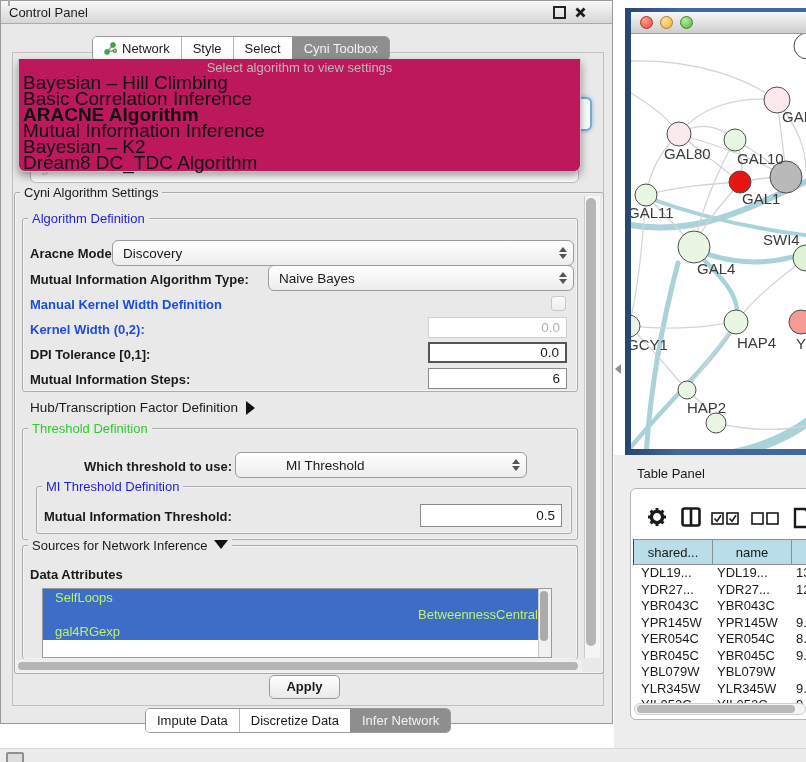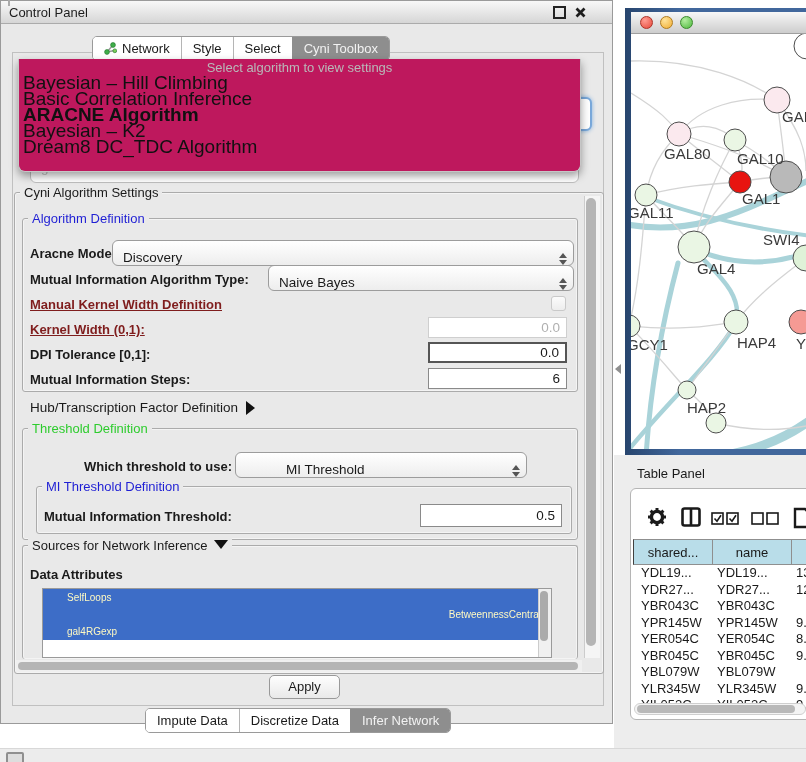--- a/index.html
+++ b/index.html
@@ -35,44 +35,44 @@
   .ghost-combo{position:absolute;left:30px;top:152px;width:549px;height:31px;background:#fff;border:1px solid #bfbfbf;
       border-radius:6px;z-index:20;color:#c6c6c6;font-size:13.5px;line-height:29px;padding-left:10px;box-sizing:border-box;}
   .cp-inner{position:absolute;left:12px;top:52px;width:592px;height:654px;border:1px solid #c0c0c0;
       background:#e9e9e9;z-index:5;box-sizing:border-box;}
   
   .grp{position:absolute;border:1px solid #ababab;border-radius:3px;box-shadow:inset 0 0 0 1px #f4f4f4;z-index:15;}
   .legend{position:absolute;background:#e9e9e9;padding:0 4px;font-size:13px;z-index:16;white-space:nowrap;}
   .legend.blue{color:#1f1fd4;}
   .legend.green{color:#2ecc2e;}
   .lbl{position:absolute;font-size:13px;font-weight:bold;z-index:16;white-space:nowrap;}
-  .lbl.dis{color:#7f1d1d;text-decoration:underline;}
+  .lbl.dis{color:#1d4ed8;}
   .lbl.norm{font-weight:normal;}
   .combo{position:absolute;background:linear-gradient(#ffffff,#ededed);border:1px solid #9c9c9c;border-radius:6px;
-      font-size:13.5px;display:flex;align-items:flex-end;z-index:16;box-sizing:border-box;}
+      font-size:13.5px;display:flex;align-items:center;z-index:16;box-sizing:border-box;}
   .combo .combo-val{padding-left:10px;flex:1;}
   .spinner{width:20px;display:flex;flex-direction:column;align-items:center;gap:2px;}
   .spinner i{display:block;width:0;height:0;border-left:4px solid transparent;border-right:4px solid transparent;}
   .spinner .up{border-bottom:5px solid #555;}
   .spinner .dn{border-top:5px solid #555;}
   .field{position:absolute;background:#fff;font-size:13.5px;text-align:right;z-index:16;box-sizing:border-box;
       padding-right:6px;}
   .checkbox{position:absolute;width:15px;height:15px;background:linear-gradient(#fbfbfb,#ededed);
       border:1px solid #c9c9c9;border-radius:3px;z-index:16;box-sizing:border-box;}
   .tri-right{display:inline-block;width:0;height:0;border-top:7px solid transparent;border-bottom:7px solid transparent;
       border-left:9px solid #111;margin-left:8px;vertical-align:-3px;}
   .tri-down{display:inline-block;width:0;height:0;border-left:7px solid transparent;border-right:7px solid transparent;
       border-top:9px solid #111;margin-left:6px;vertical-align:1px;}
   
   .sbar-v{position:absolute;background:#f5f5f5;border-left:1px solid #cccccc;z-index:17;}
   .sbar-h{position:absolute;background:#f0f0f0;z-index:17;}
   .sthumb{position:absolute;background:#b5b5b5;border-radius:5px;z-index:18;}
   
   .listbox{position:absolute;background:#fff;border:1px solid #9a9a9a;overflow:hidden;z-index:16;box-sizing:border-box;}
-  .list-item{height:17px;line-height:17px;font-size:10px;padding-left:24px;color:#fef9c3;}
+  .list-item{height:17px;line-height:17px;font-size:13px;padding-left:12px;color:#bef264;}
   
   .btn{position:absolute;background:linear-gradient(#fefefe,#e9e9e9);border:1px solid #999;border-radius:5px;
       font-size:13px;text-align:center;z-index:16;}
   
   .netwin{position:absolute;left:625px;top:8px;width:181px;height:447px;background:linear-gradient(90deg,#27456e,#41679c 30%);
       padding:4px 0 6px 6px;box-sizing:border-box;z-index:2;}
   .netwin-in{width:100%;height:100%;background:#fff;display:flex;flex-direction:column;overflow:hidden;}
   .net-titlebar{height:21px;background:linear-gradient(#f7f7f7,#cdcdcd);border-bottom:1px solid #9f9f9f;
       display:flex;align-items:center;padding-left:9px;gap:7px;flex:0 0 auto;}
   .tl{width:13px;height:13px;border-radius:50%;box-sizing:border-box;}
@@ -162,20 +162,21 @@
 
 <div class="ghost-focus"></div>
 <div class="ghost-combo">galFiltered.sif default node</div>
 
 <div class="algo-popup">
   <div class="algo-hint">Select algorithm to view settings</div>
   <div id="algo-list">
       <div class="algo-item">Bayesian – Hill Climbing</div>
       <div class="algo-item">Basic Correlation Inference</div>
       <div class="algo-item bold">ARACNE Algorithm</div>
+      <div class="algo-item">Mutual Information Inference</div>
       <div class="algo-item">Bayesian – K2</div>
       <div class="algo-item">Dream8 DC_TDC Algorithm</div>
     </div>
 </div>
 
 <div class="grp" style="left:14px;top:192px;width:588px;height:480px;"></div>
 <span class="legend" style="left:20px;top:185px;">Cyni Algorithm Settings</span>
 
 <div class="sbar-v" style="left:584px;top:196px;width:15px;height:462px;"></div>
 <div class="sthumb" style="left:586px;top:198px;width:10px;height:448px;"></div>
@@ -200,21 +201,21 @@
   <span class="combo-val">Naive Bayes</span>
   <span class="spinner">
       <i class="up"></i>
       <i class="dn"></i>
     </span>
 </div>
 
 <span class="lbl dis" style="left:30px;top:297px;">Manual Kernel Width Definition</span>
 <div class="checkbox" style="left:551px;top:296px;"></div>
 
-<span class="lbl dis" style="left:30px;top:322px;">Kernel Width (0,1):</span>
+<span class="lbl dis" style="left:30px;top:322px;">Kernel Width (0,2):</span>
 <div class="field" style="left:428px;top:317px;width:139px;height:21px;line-height:19px;border:1px solid #cfcfcf;color:#b0b0b0;">0.0</div>
 
 <span class="lbl" style="left:30px;top:347px;">DPI Tolerance [0,1]:</span>
 <div class="field" style="left:428px;top:342px;width:139px;height:21px;line-height:17px;border:2px solid #555;">0.0</div>
 
 <span class="lbl" style="left:30px;top:372px;">Mutual Information Steps:</span>
 <div class="field" style="left:428px;top:368px;width:139px;height:21px;line-height:19px;border:1px solid #8a8a8a;">6</div>
 
 <span class="lbl norm" style="left:30px;top:400px;font-size:13.5px;"><span>Hub/Transcription Factor Definition</span><span class="tri-right"></span></span>
 
@@ -239,21 +240,21 @@
 <span class="legend" style="left:28px;top:538px;"><span>Sources for Network Inference</span><span class="tri-down"></span></span>
 <span class="lbl" style="left:30px;top:567px;">Data Attributes</span>
 <div class="listbox" style="left:42px;top:588px;width:510px;height:70px;" id="attr-list">
     <div class="list-item" style="background: rgb(61, 109, 199);">SelfLoops</div>
     <div class="list-item" style="background: rgb(61, 109, 199); text-align: right;">BetweennessCentrality</div>
     <div class="list-item" style="background: rgb(61, 109, 199);">gal4RGexp</div>
   </div>
 <div class="sbar-v" style="left:538px;top:589px;width:12px;height:68px;z-index:19;background:#f0f0f0;"></div>
 <div class="sthumb" style="left:540px;top:591px;width:8px;height:50px;z-index:20;background:#ababab;"></div>
 
-<div class="btn" style="left:269px;top:675px;width:69px;height:22px;line-height:22px;">Apply</div>
+<div class="btn" style="left:269px;top:675px;width:69px;height:22px;line-height:22px;font-weight:bold;">Apply</div>
 
 <div class="tabbar tabs-bottom" id="bottom-tabs">
     <div class="tab">
       <span>Impute Data</span>
     </div>
     <div class="tab">
       <span>Discretize Data</span>
     </div>
     <div class="tab sel">
       <span>Infer Network</span>

